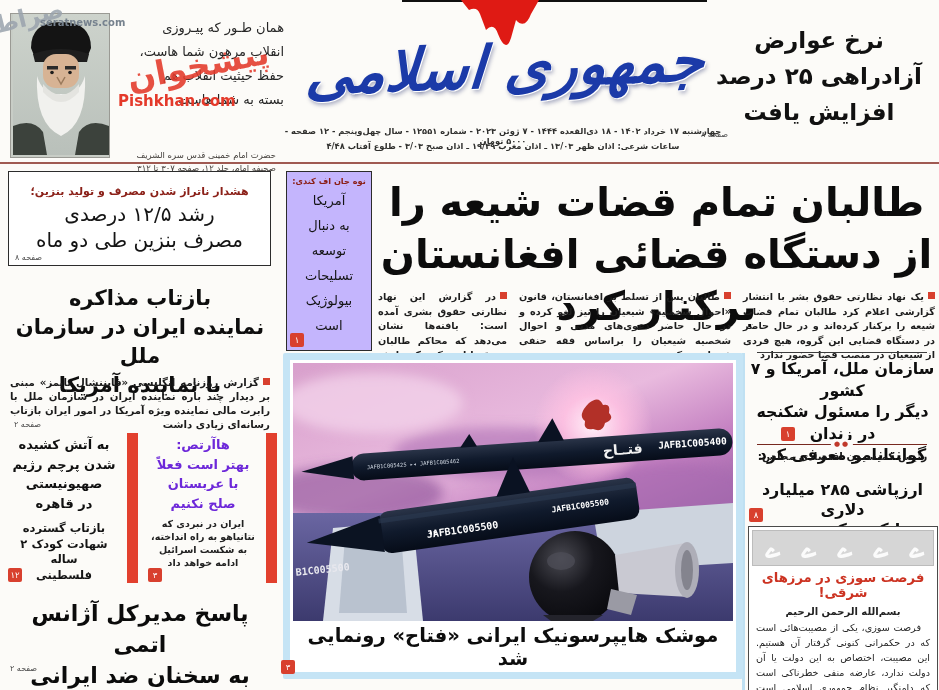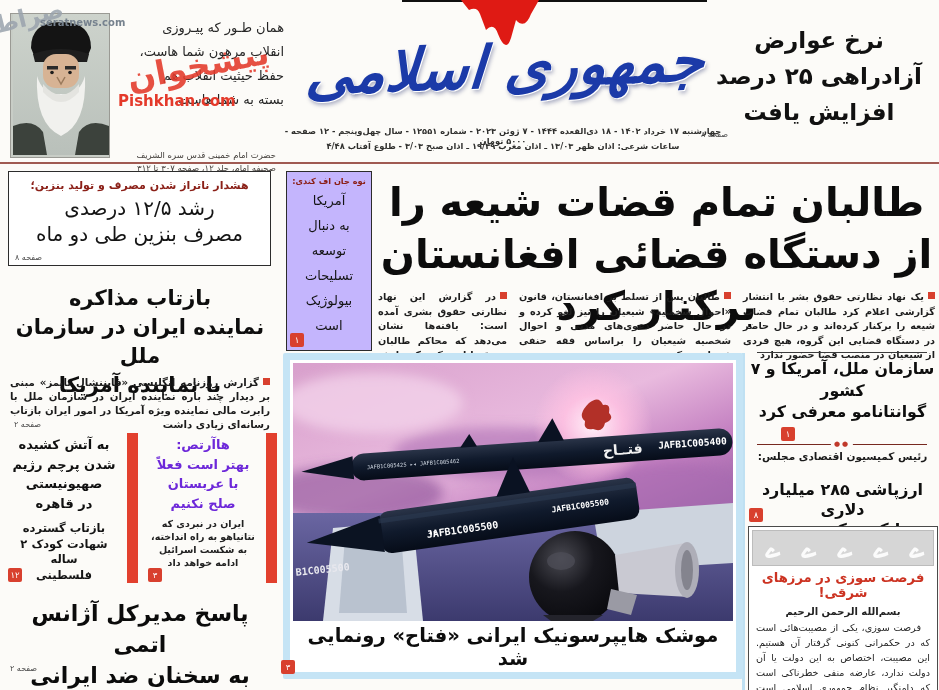--- a/index.html
+++ b/index.html
@@ -82,21 +82,21 @@
   <div class="abs c" style="left:705px;top:22px;width:228px;font-size:23px;font-weight:bold;line-height:36px;color:#111;">
     <div>نرخ عوارض</div>
     <div>آزادراهی ۲۵ درصد</div>
     <div>افزایش یافت</div>
   </div>
   <div class="abs pg" style="left:701px;top:130px;">صفحه ۸</div>
 
   <div class="abs" style="left:0;top:162px;width:939px;height:2px;background:#a05a52;"></div>
 
   <div class="abs boxed" style="left:8px;top:171px;width:261px;height:93px;">
-    <div class="c kicker" style="margin-top:7px;font-size:11px;">هشدار ناتراز شدن مصرف و تولید بنزین؛</div>
+    <div class="c kicker" style="margin-top:13px;font-size:11px;">هشدار ناتراز شدن مصرف و تولید بنزین؛</div>
     <div class="c" style="font-size:20px;margin-top:4px;color:#141414;">رشد ۱۲/۵ درصدی</div>
     <div class="c" style="font-size:20px;margin-top:2px;color:#141414;">مصرف بنزین طی دو ماه</div>
     <div class="pg" style="position:absolute;left:6px;bottom:3px;">صفحه ۸</div>
   </div>
 
   <div class="abs c bold" style="left:8px;top:284px;width:264px;font-size:21px;line-height:29px;color:#0e0e0e;">
     <div>بازتاب مذاکره</div>
     <div>نماینده ایران در سازمان ملل</div>
     <div>با نماینده آمریکا</div>
   </div>
@@ -247,20 +247,21 @@
       </svg>
       <div class="c bold" style="position:absolute;left:0;right:0;top:264px;font-size:19.5px;color:#0d0d0d;">موشک هایپرسونیک ایرانی «فتاح» رونمایی شد</div>
     </div>
   </div>
   <div class="badge" style="left:281px;top:660px;">۳</div>
 
   <div class="abs" style="left:757px;top:352px;width:170px;height:1px;background:#3c3c3c;"></div>
 
   <div class="abs c bold" style="left:750px;top:358px;width:185px;font-size:15.8px;line-height:21.5px;color:#0e0e0e;">
     <div>سازمان ملل، آمریکا و ۷ کشور</div>
+    <div>دیگر را مسئول شکنجه در زندان</div>
     <div>گوانتانامو معرفی کرد</div>
   </div>
   <div class="badge" style="left:781px;top:427px;">۱</div>
 
   <div class="abs" style="left:757px;top:444px;width:170px;border-top:1.5px solid #77281f;">
     <span style="position:absolute;left:50%;top:-5px;transform:translateX(-50%);background:#fcfbf8;padding:0 3px;color:#c0392b;font-size:7px;letter-spacing:2px;">●●</span>
   </div>
 
   <div class="abs c bold" style="left:750px;top:450px;width:185px;font-size:10.5px;color:#1a1a1a;">رئیس کمیسیون اقتصادی مجلس:</div>
   <div class="abs c bold" style="left:750px;top:480px;width:185px;font-size:16px;line-height:20px;color:#101010;">

